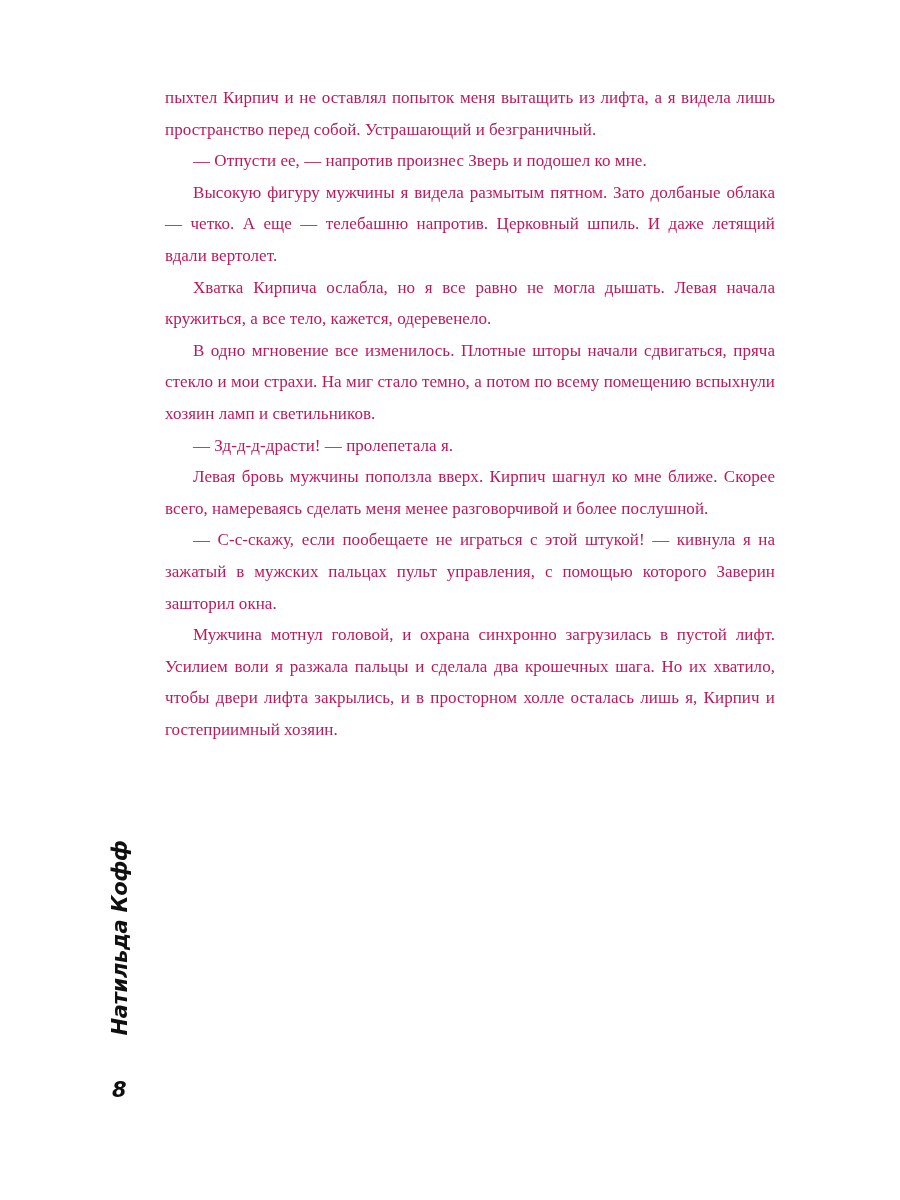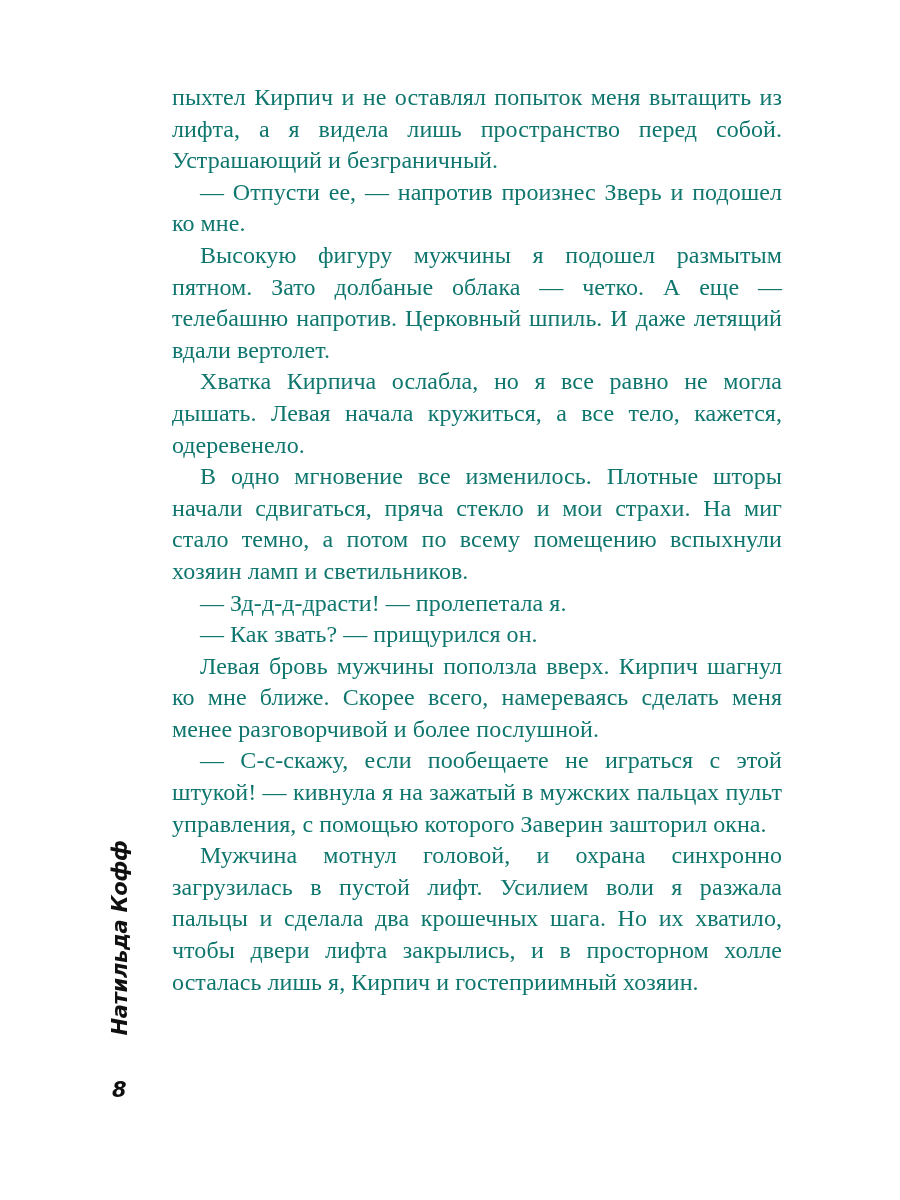--- a/index.html
+++ b/index.html
@@ -21,28 +21,28 @@
     top: 0;
     left: 0;
     width: 900px;
     height: 1200px;
     background: #ffffff;
   }
 
   
   .text-column {
     position: absolute;
-    left: 172px;
+    left: 165px;
     top: 82px;
     width: 610px;
-    font-size: 24px;
+    font-size: 17px;
     line-height: 31.6px;
     text-align: justify;
     text-justify: inter-word;
-    color: #0f766e;
+    color: #be185d;
     letter-spacing: 0.05px;
   }
 
   .para {
     margin: 0;
     text-indent: 28px;
     text-align: justify;
   }
 
   
@@ -79,25 +79,24 @@
   }
 </style>
 </head>
 <body>
 
 <div class="page">
 
   <div class="text-column">
     <p class="para continuation">пыхтел Кирпич и не оставлял попыток меня вытащить из лифта, а я видела лишь пространство перед собой. Устрашающий и безграничный.</p>
     <p class="para">— Отпусти ее, — напротив произнес Зверь и подошел ко мне.</p>
-    <p class="para">Высокую фигуру мужчины я подошел размытым пятном. Зато долбаные облака — четко. А еще — телебашню напротив. Церковный шпиль. И даже летящий вдали вертолет.</p>
+    <p class="para">Высокую фигуру мужчины я видела размытым пятном. Зато долбаные облака — четко. А еще — телебашню напротив. Церковный шпиль. И даже летящий вдали вертолет.</p>
     <p class="para">Хватка Кирпича ослабла, но я все равно не могла дышать. Левая начала кружиться, а все тело, кажется, одеревенело.</p>
     <p class="para">В одно мгновение все изменилось. Плотные шторы начали сдвигаться, пряча стекло и мои страхи. На миг стало темно, а потом по всему помещению вспыхнули хозяин ламп и светильников.</p>
     <p class="para">— Зд-д-д-драсти! — пролепетала я.</p>
-    <p class="para">— Как звать? — прищурился он.</p>
     <p class="para">Левая бровь мужчины поползла вверх. Кирпич шагнул ко мне ближе. Скорее всего, намереваясь сделать меня менее разговорчивой и более послушной.</p>
     <p class="para">— С-с-скажу, если пообещаете не играться с этой штукой! — кивнула я на зажатый в мужских пальцах пульт управления, с помощью которого Заверин зашторил окна.</p>
     <p class="para">Мужчина мотнул головой, и охрана синхронно загрузилась в пустой лифт. Усилием воли я разжала пальцы и сделала два крошечных шага. Но их хватило, чтобы двери лифта закрылись, и в просторном холле осталась лишь я, Кирпич и гостеприимный хозяин.</p>
   </div>
 
   <div class="running-head">Натильда Кофф</div>
 
   <div class="folio">8</div>
 
 </div>

